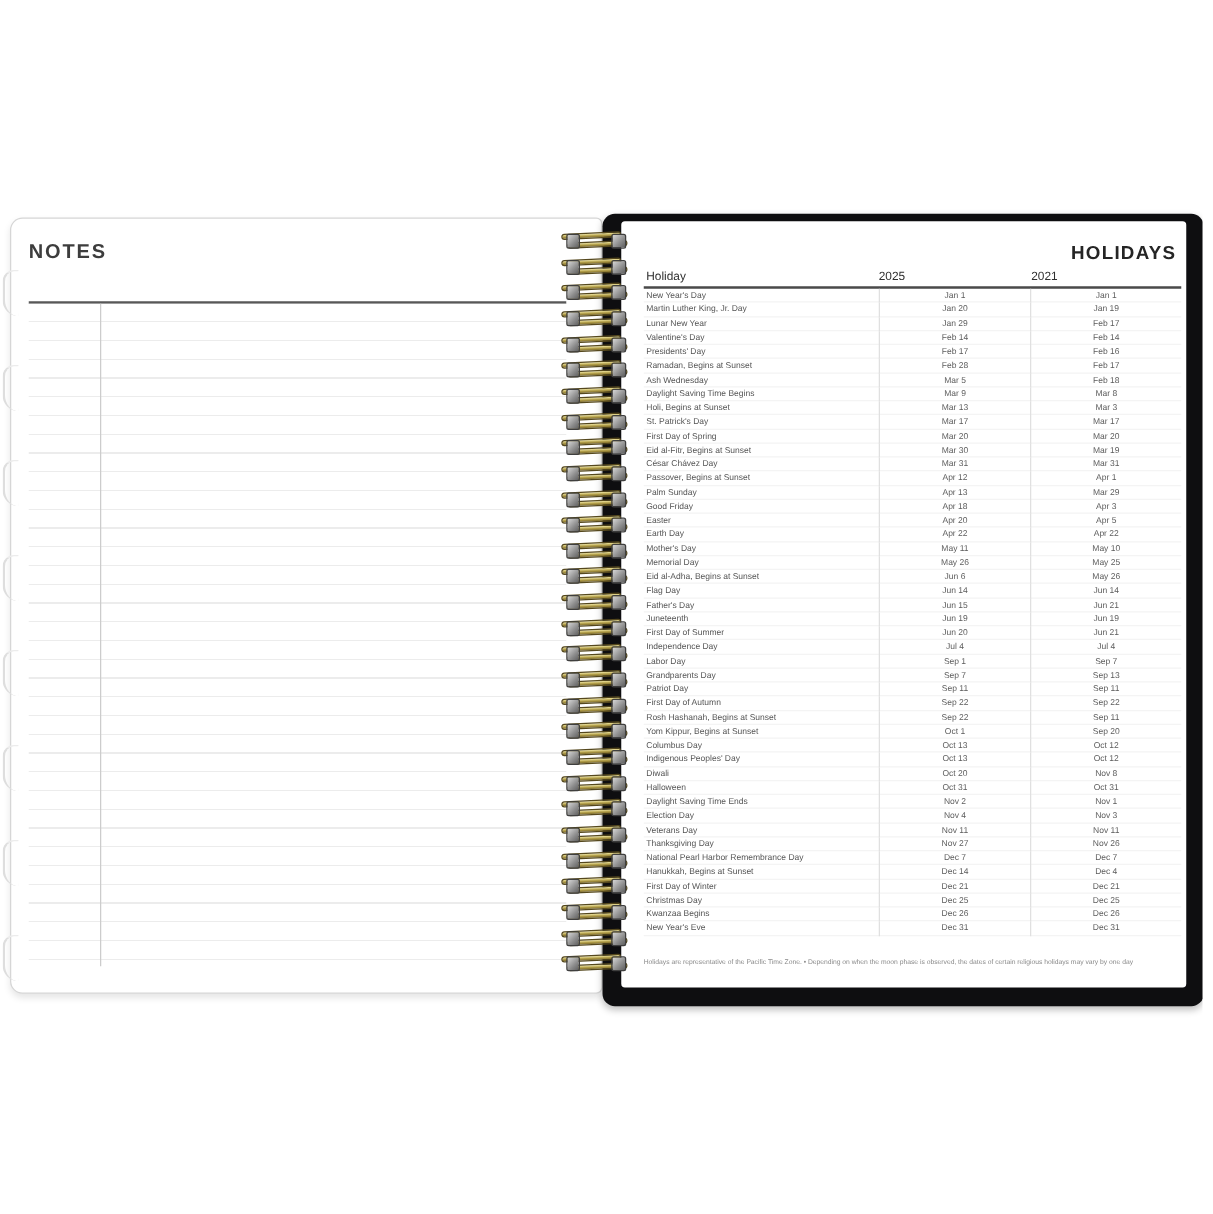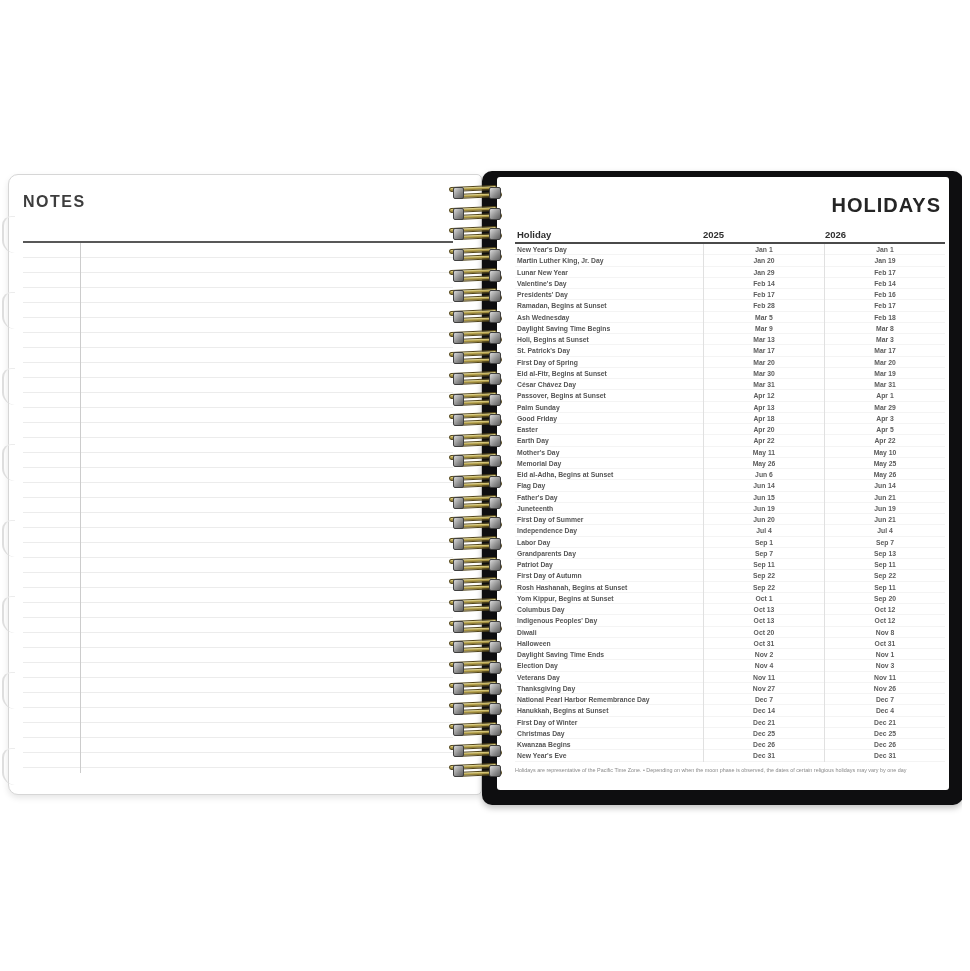--- a/index.html
+++ b/index.html
@@ -18,23 +18,23 @@
   .notes-rule{position:absolute;left:14px;top:66px;width:430px;height:2px;background:#585858;}
   .ruled-area{position:absolute;left:14px;top:68px;width:430px;height:534px;
               background:repeating-linear-gradient(to bottom,transparent 0 14px,#ececec 14px 15px);}
   .margin-line{position:absolute;left:71px;top:68px;width:1px;height:530px;background:#cccccc;}
 
   
   .right-cover{position:absolute;left:482px;top:171px;width:481px;height:634px;background:#0e0e10;
                border-radius:10px;box-shadow:0 3px 6px rgba(0,0,0,0.25);}
   .right-page{position:absolute;left:15px;top:6px;width:452px;height:613px;background:#ffffff;
               border-radius:3px;}
-  .holidays-title{position:absolute;right:8px;top:17px;font-size:20px;font-weight:600;
+  .holidays-title{position:absolute;right:8px;top:17px;font-size:15px;font-weight:600;
                   letter-spacing:1px;color:#252525;}
-  .holiday-table{position:absolute;left:18px;top:47px;width:430px;font-weight:bold;}
+  .holiday-table{position:absolute;left:18px;top:34px;width:430px;}
   .thead{display:grid;grid-template-columns:188px 122px auto;height:16px;align-items:end;
          border-bottom:2px solid #4a4a4a;padding-bottom:2px;font-size:9.5px;color:#2f2f2f;}
   .thead .h0{text-align:left;padding-left:2px;}
   .thead .h1,.thead .h2{}
   .tbody{}
   .hrow{display:grid;grid-template-columns:188px 122px auto;height:11.26px;line-height:11.26px;
         font-size:6.8px;color:#5c5c5c;border-bottom:1px solid #f4f4f4;box-sizing:border-box;}
   .hrow .c0{text-align:left;padding-left:2px;color:#555555;white-space:nowrap;overflow:hidden;}
   .hrow .c1{text-align:center;border-left:1px solid #e0e0e0;border-right:1px solid #e0e0e0;}
   .hrow .c2{text-align:center;}
@@ -75,21 +75,21 @@
     <div class="margin-line"></div>
   </div>
 
   <div class="right-cover">
     <div class="right-page">
       <div class="holidays-title">HOLIDAYS</div>
       <div class="holiday-table">
         <div class="thead">
           <span class="h0">Holiday</span>
           <span class="h1">2025</span>
-          <span class="h2">2026</span>
+          <span class="h2">2021</span>
         </div>
         <div class="tbody">
   <div class="hrow">
     <span class="c0">New Year's Day</span>
     <span class="c1">Jan 1</span>
     <span class="c2">Jan 1</span>
   </div>
 
   <div class="hrow">
     <span class="c0">Martin Luther King, Jr. Day</span>

